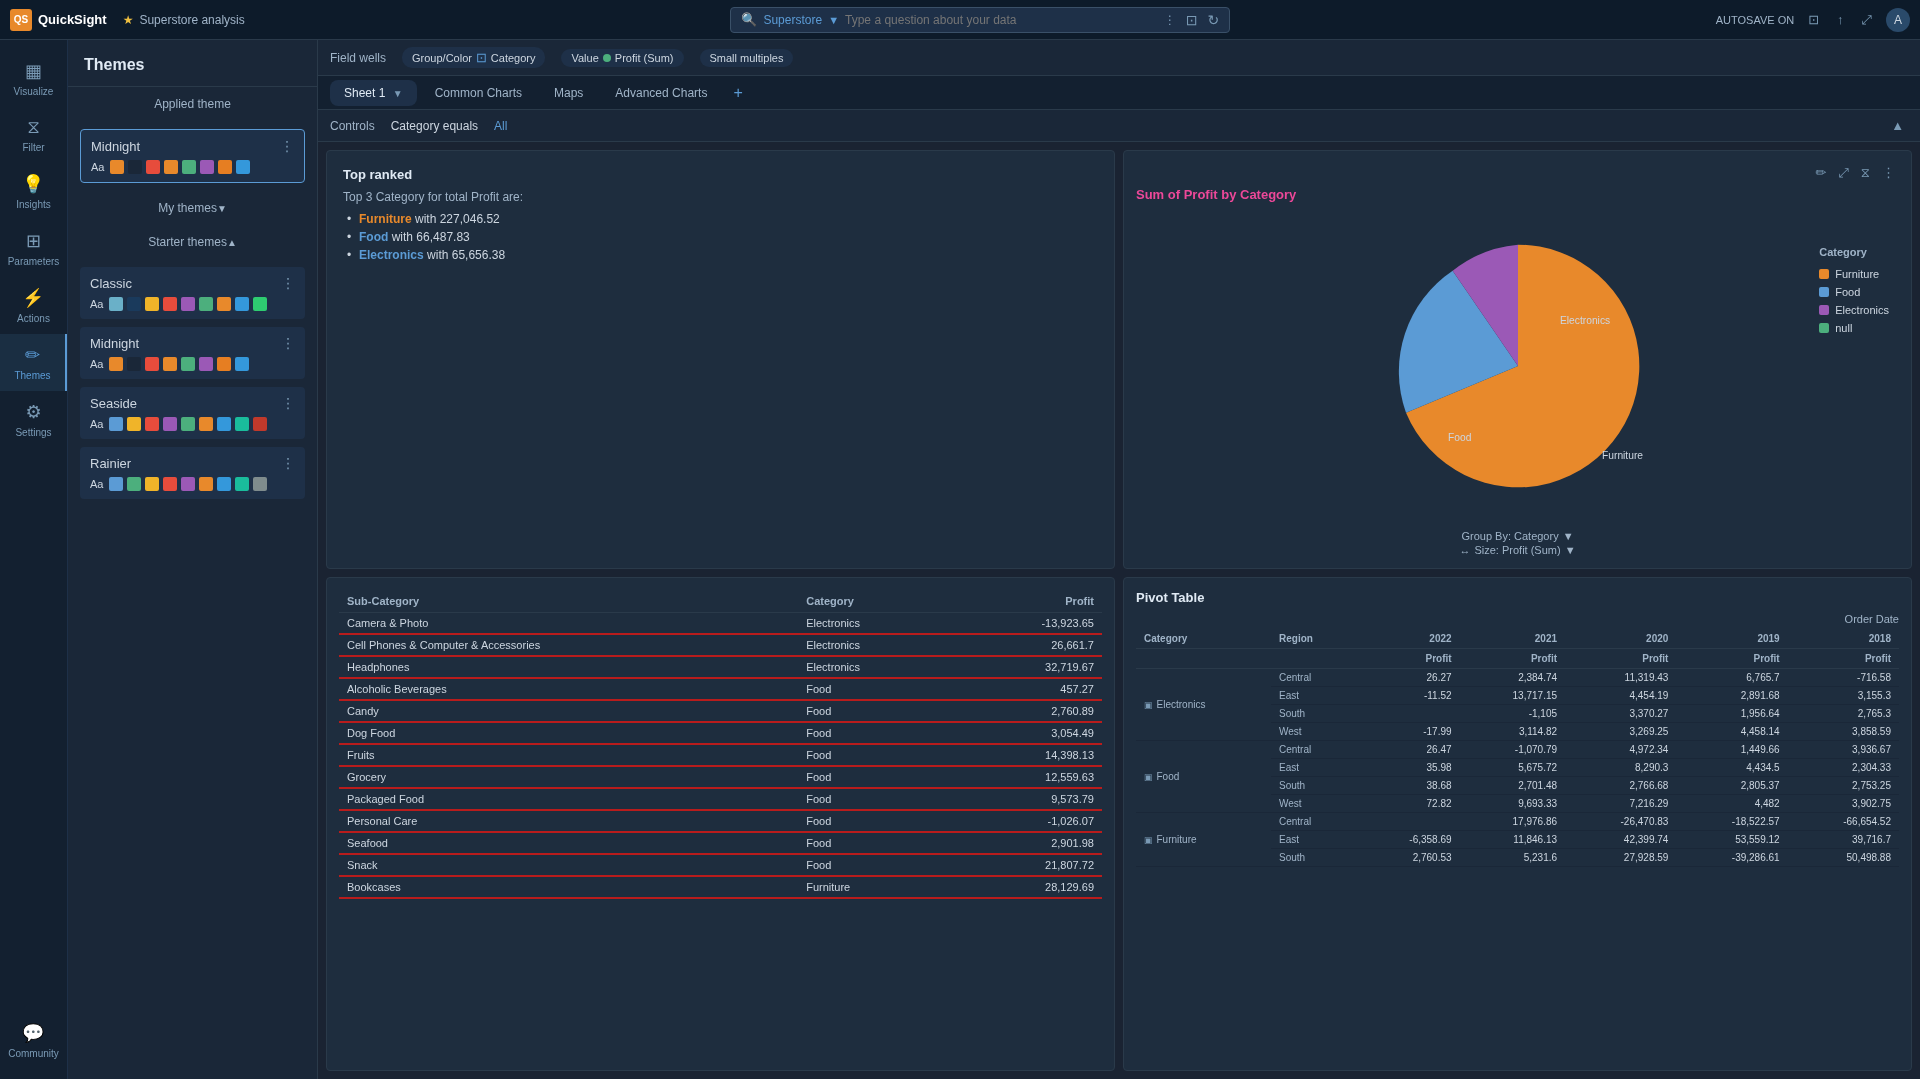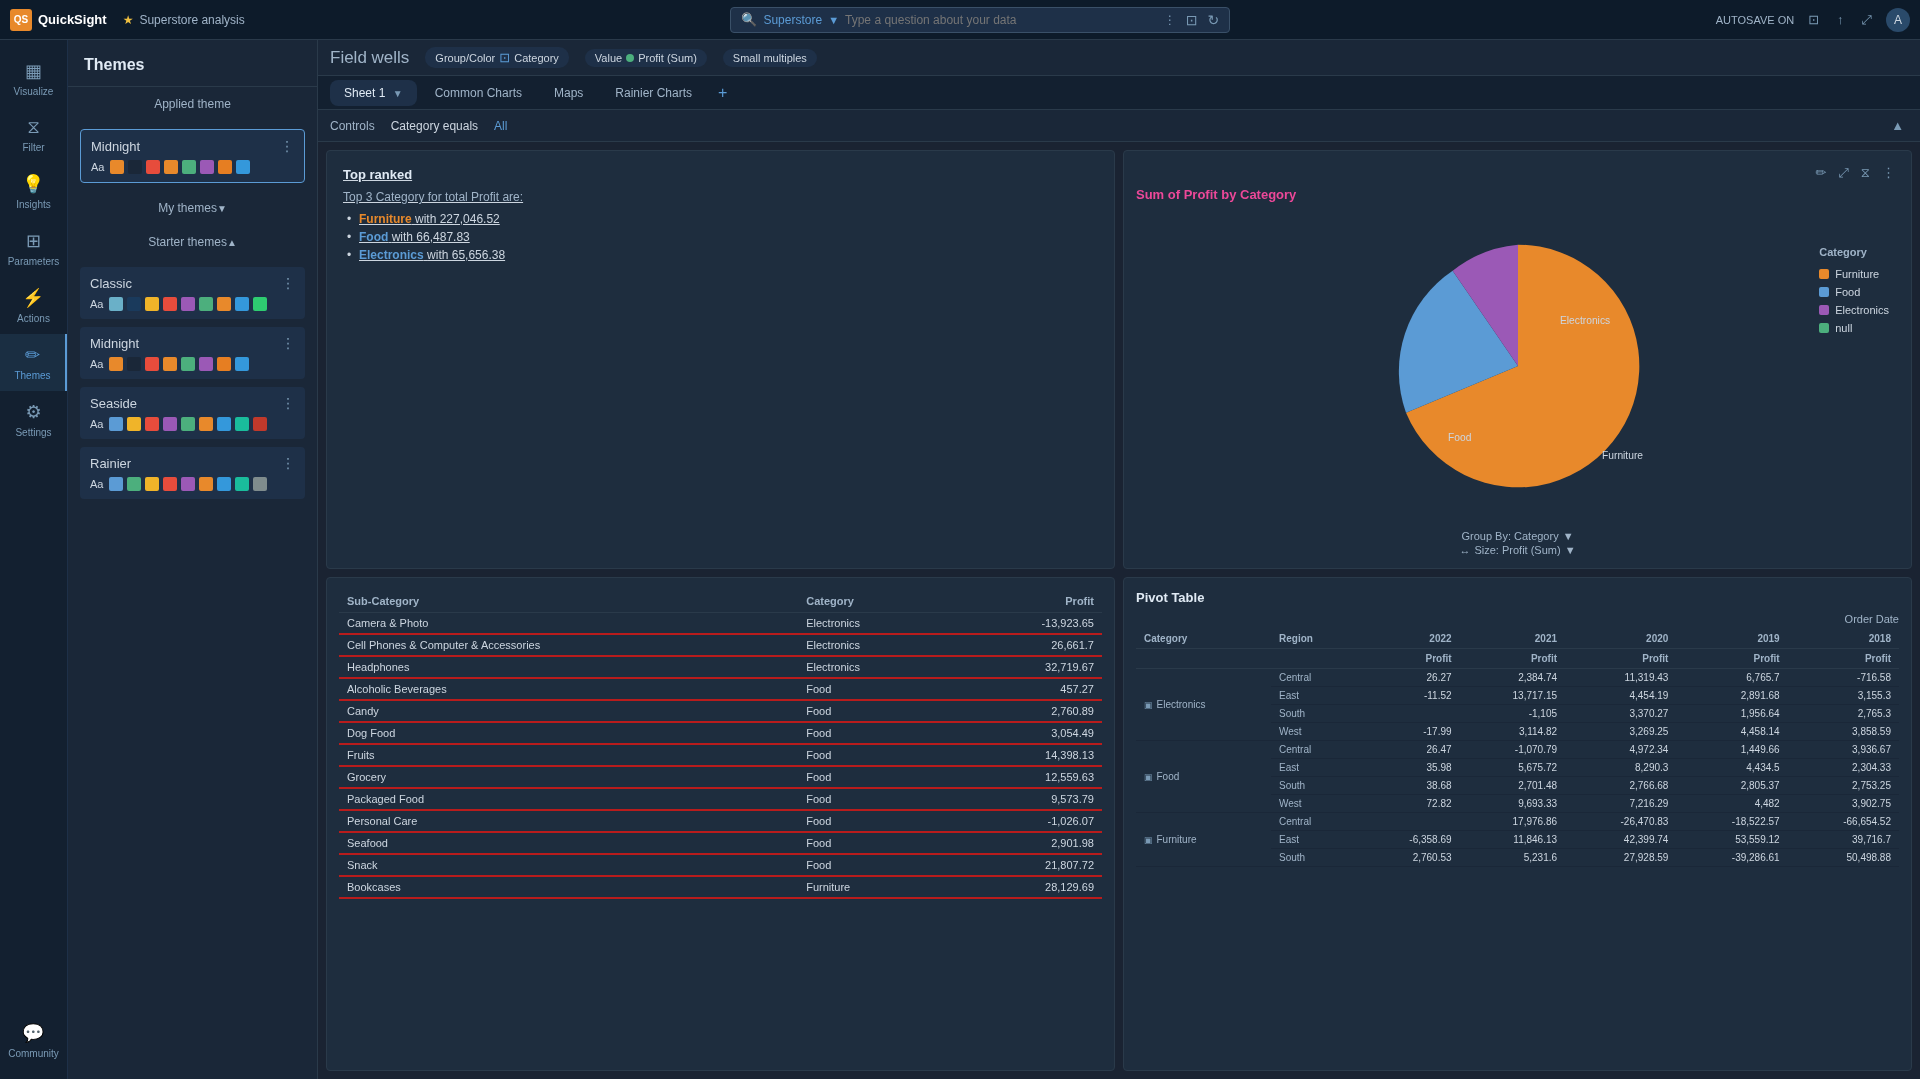--- a/index.html
+++ b/index.html
@@ -43,42 +43,42 @@
     .theme-card-menu { color: #7a9ab5; cursor: pointer; font-size: 14px; }
     .theme-preview { display: flex; align-items: center; gap: 4px; }
     .preview-aa { font-size: 11px; color: #cdd6e0; margin-right: 2px; }
     .color-swatch { width: 14px; height: 14px; border-radius: 2px; }
 
     
     .content-area { flex: 1; display: flex; flex-direction: column; overflow: hidden; }
 
     
     .field-wells-bar { background: #1a2738; height: 36px; display: flex; align-items: center; padding: 0 12px; gap: 16px; border-bottom: 1px solid #2a3a4a; }
-    .field-wells-label { color: #a0b4c8; font-size: 17px; }
+    .field-wells-label { color: #a0b4c8; font-size: 12px; }
     .field-pill { display: flex; align-items: center; gap: 4px; background: #1e3048; border-radius: 10px; padding: 3px 10px; font-size: 11px; color: #cdd6e0; cursor: pointer; }
     .field-pill-dot { width: 8px; height: 8px; border-radius: 50%; }
     .field-pill-dot.green { background: #4caf7d; }
 
     
     .sheet-tabs { background: #132030; height: 34px; display: flex; align-items: center; padding: 0 12px; gap: 4px; border-bottom: 1px solid #2a3a4a; }
     .sheet-tab { padding: 6px 14px; border-radius: 8px; font-size: 12px; color: #a0b4c8; cursor: pointer; }
     .sheet-tab.active { background: #1e3048; color: #e0eaf4; }
     .sheet-tab-add { color: #5b9bd5; font-size: 16px; cursor: pointer; padding: 0 8px; }
 
     
     .controls-bar { background: #1a2738; height: 32px; display: flex; align-items: center; padding: 0 12px; gap: 16px; border-bottom: 1px solid #2a3a4a; }
     .controls-label { color: #a0b4c8; font-size: 12px; }
     .controls-filter { color: #cdd6e0; font-size: 12px; }
     .controls-right { margin-left: auto; }
 
     
     .dashboard { flex: 1; display: grid; grid-template-columns: 1fr 1fr; grid-template-rows: auto 1fr; overflow: hidden; background: #1a2332; gap: 0; }
 
     
-    .widget-top-ranked { background: #1e2d3e; border: 1px solid #2a3a4a; margin: 8px 4px 4px 8px; padding: 16px; border-radius: 4px; overflow: auto; text-decoration: underline; }
+    .widget-top-ranked { background: #1e2d3e; border: 1px solid #2a3a4a; margin: 8px 4px 4px 8px; padding: 16px; border-radius: 4px; overflow: auto; }
     .widget-title { font-size: 13px; color: #e0eaf4; font-weight: 600; margin-bottom: 8px; }
     .widget-subtitle { font-size: 12px; color: #a0b4c8; margin-bottom: 8px; }
     .widget-list { list-style: none; padding-left: 8px; }
     .widget-list li { font-size: 12px; color: #cdd6e0; margin-bottom: 4px; padding-left: 8px; position: relative; }
     .widget-list li::before { content: '•'; position: absolute; left: -4px; }
     .highlight-orange { color: #e8892b; font-weight: 600; }
     .highlight-blue { color: #5b9bd5; font-weight: 600; }
 
     
     .widget-pie { background: #1e2d3e; border: 1px solid #2a3a4a; margin: 8px 8px 4px 4px; padding: 12px; border-radius: 4px; position: relative; overflow: hidden; }
@@ -326,21 +326,21 @@
         <span>Sheet 1</span>
         <span style="margin-left:4px;color:#7a9ab5;font-size:10px;">▼</span>
       </div>
       <div class="sheet-tab">
         <span>Common Charts</span>
       </div>
       <div class="sheet-tab">
         <span>Maps</span>
       </div>
       <div class="sheet-tab">
-        <span>Rainier Charts</span>
+        <span>Advanced Charts</span>
       </div>
       <span class="sheet-tab-add">+</span>
     </div>
 
     <div class="controls-bar">
       <span class="controls-label">Controls</span>
       <span class="controls-filter">Category equals</span>
       <span class="controls-filter" style="color:#5b9bd5;">All</span>
       <div class="controls-right">
         <span class="icon-btn">▲</span>

